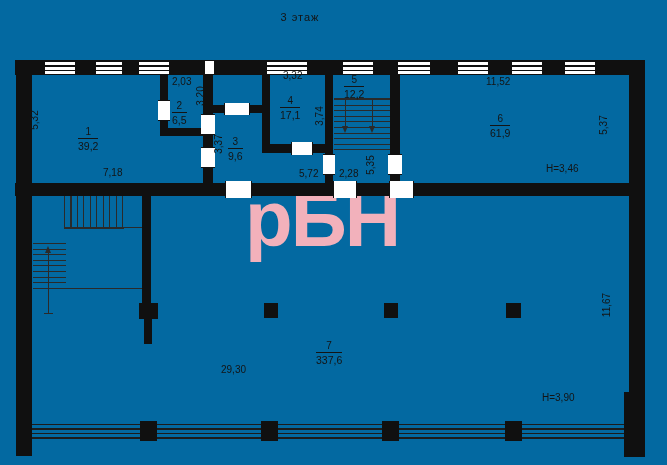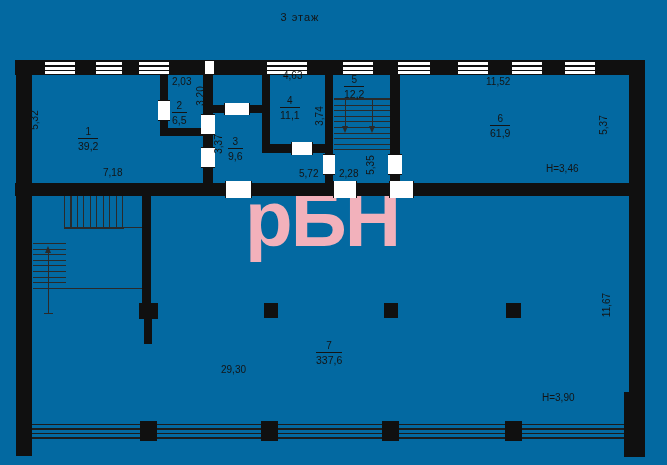--- a/index.html
+++ b/index.html
@@ -120,21 +120,21 @@
   <div class="pier" style="left:382px;top:421px;width:17px;height:20px;"></div>
   <div class="pier" style="left:505px;top:421px;width:17px;height:20px;"></div>
   <div class="w" style="left:624px;top:392px;width:21px;height:65px;"></div>
 
   <div class="dimv" style="left:20px;top:114px;">5,32</div>
   <div class="dim" style="left:103px;top:167px;">7,18</div>
   <div class="dim" style="left:172px;top:76px;text-align:right;">2,03</div>
   <div class="dimv" style="left:186px;top:90px;">3,20</div>
   <div class="dimv" style="left:204px;top:138px;">3,37</div>
   <div class="dim" style="left:269px;top:168px;margin-left:30px;">5,72</div>
-  <div class="dim" style="left:283px;top:70px;">4,63</div>
+  <div class="dim" style="left:283px;top:70px;">3,32</div>
   <div class="dimv" style="left:305px;top:110px;">3,74</div>
   <div class="dim" style="left:339px;top:168px;text-align:center;">2,28</div>
   <div class="dimv" style="left:356px;top:159px;">5,35</div>
   <div class="dim" style="left:486px;top:76px;">11,52</div>
   <div class="dimv" style="left:589px;top:119px;">5,37</div>
   <div class="dim" style="left:546px;top:163px;">H=3,46</div>
   <div class="dim" style="left:221px;top:364px;">29,30</div>
   <div class="dimv" style="left:592px;top:299px;">11,67</div>
   <div class="dim" style="left:542px;top:392px;">H=3,90</div>
 
@@ -145,21 +145,21 @@
   <div class="rlabel" style="left:172px;top:100px;">
     <span class="n">2</span>
       <span class="a">6,5</span>
   </div>
   <div class="rlabel" style="left:228px;top:136px;">
     <span class="n">3</span>
       <span class="a">9,6</span>
   </div>
   <div class="rlabel" style="left:280px;top:95px;">
     <span class="n">4</span>
-      <span class="a">11,1</span>
+      <span class="a">17,1</span>
   </div>
   <div class="rlabel" style="left:344px;top:74px;">
     <span class="n">5</span>
       <span class="a">12,2</span>
   </div>
   <div class="rlabel" style="left:490px;top:113px;">
     <span class="n">6</span>
       <span class="a">61,9</span>
   </div>
   <div class="rlabel" style="left:316px;top:340px;">

